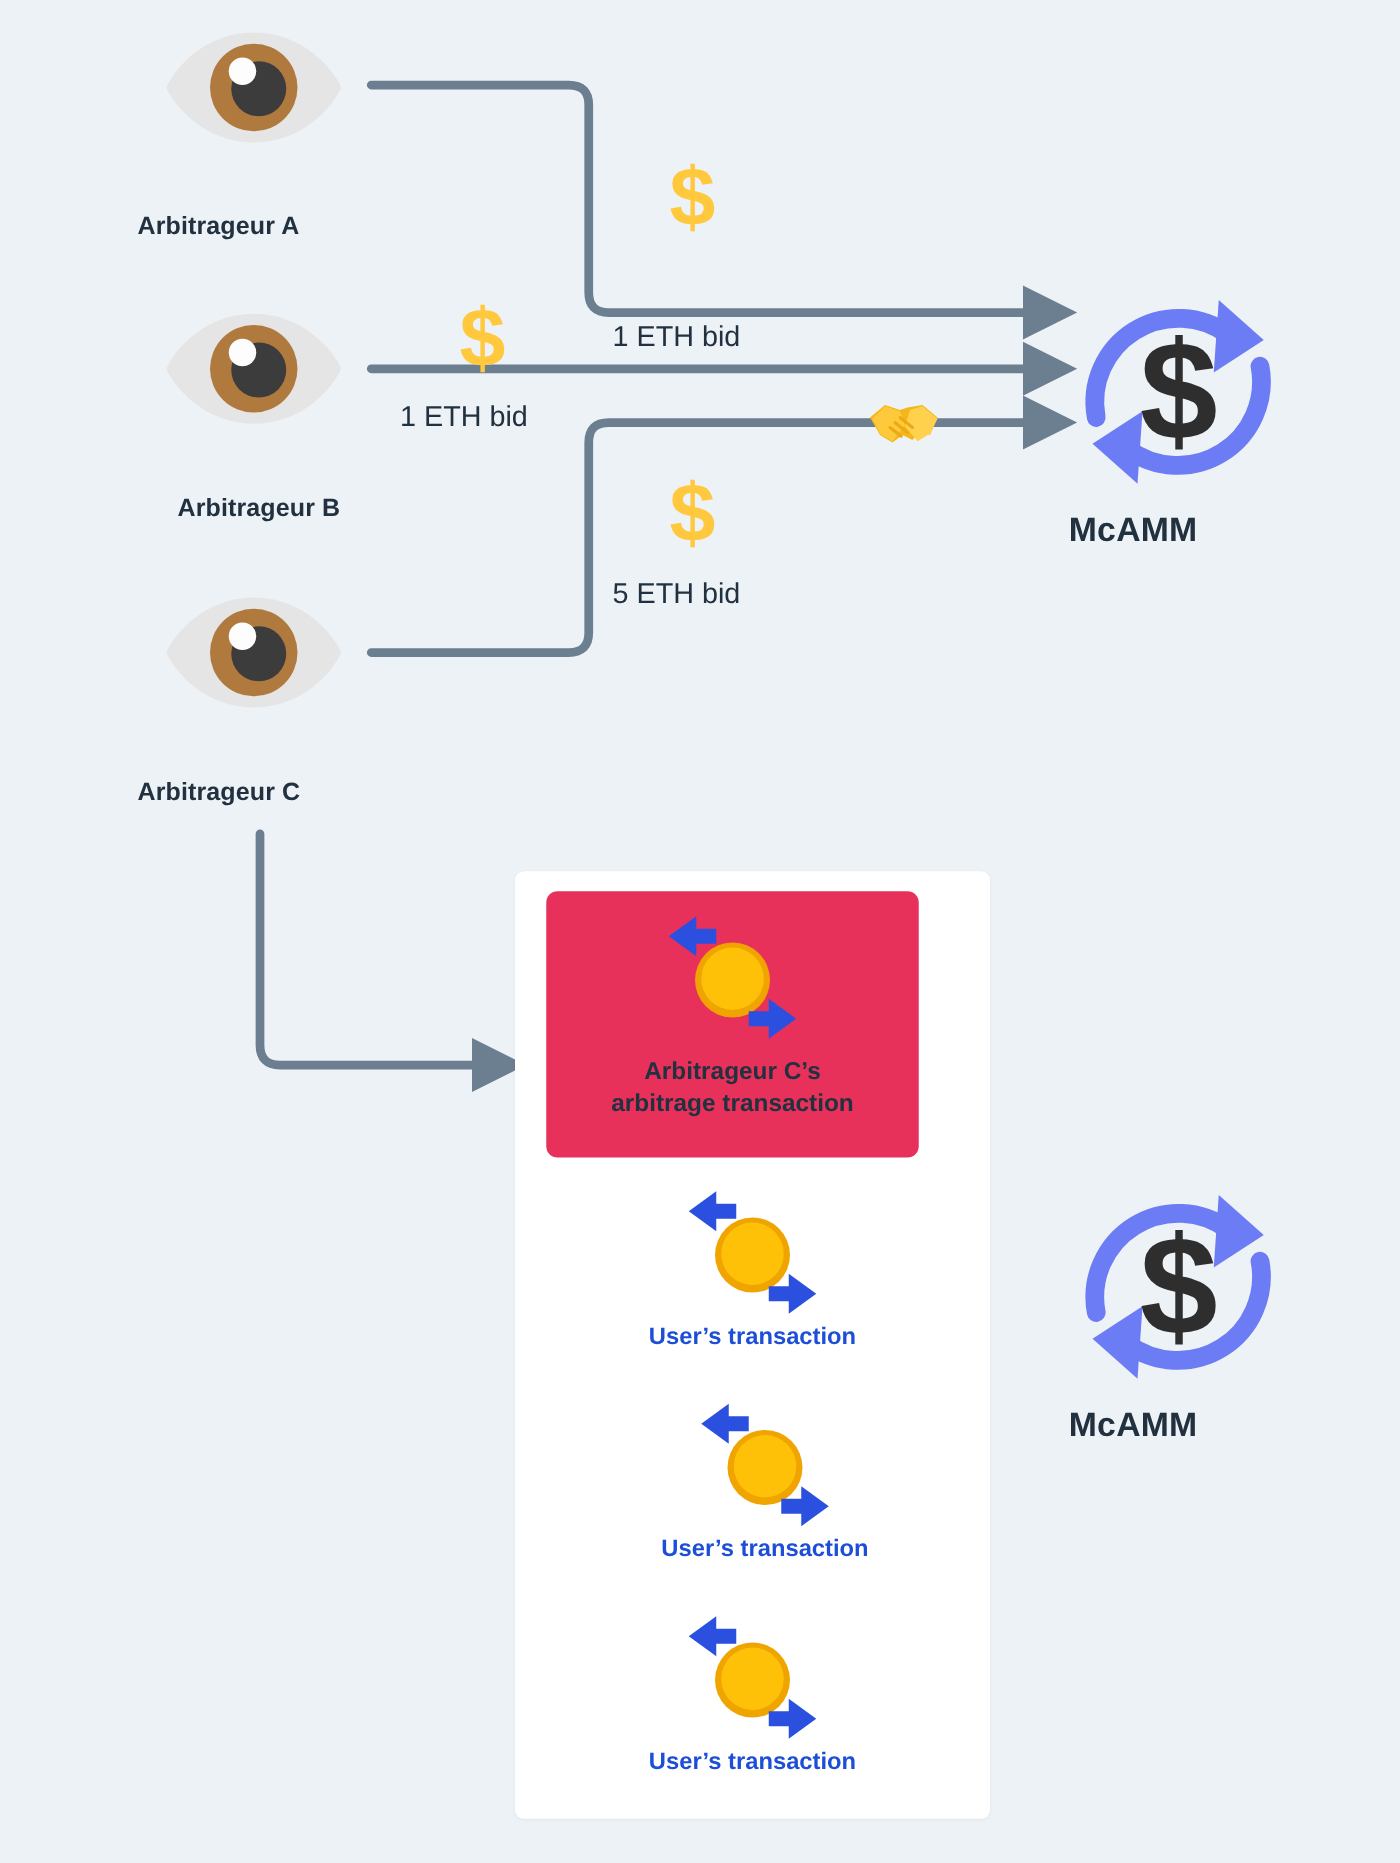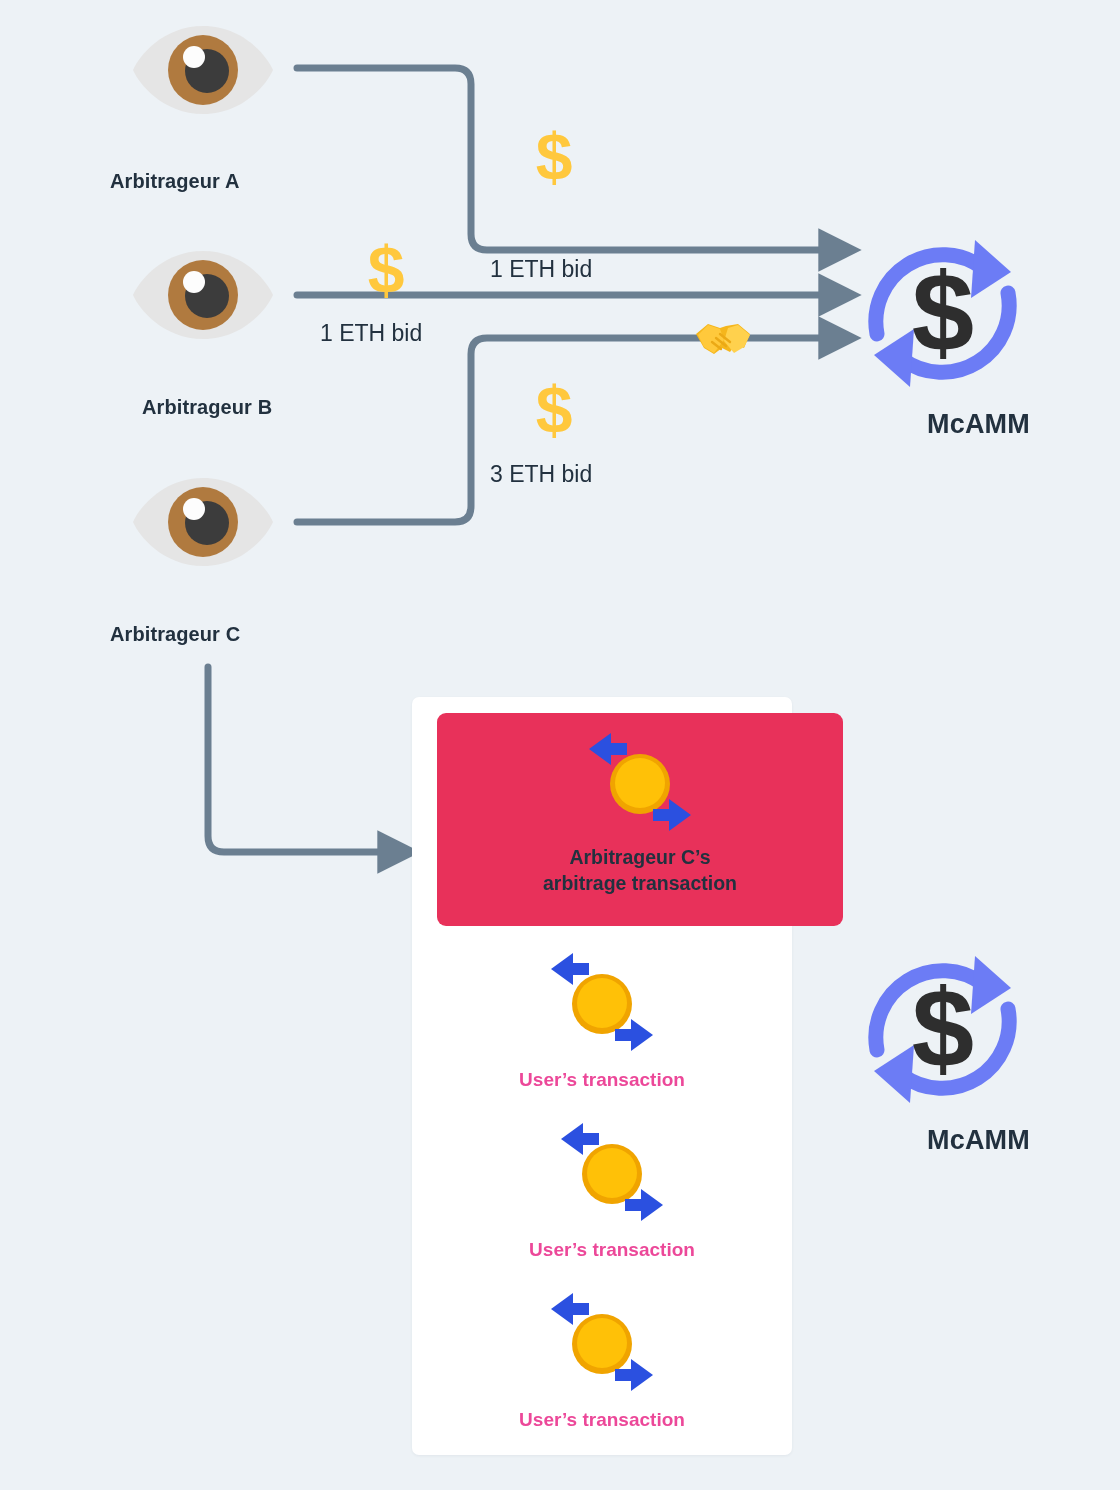--- a/index.html
+++ b/index.html
@@ -63,41 +63,41 @@
   }
 
   
   .mcamm { text-align: center; }
   .mcamm svg { display: block; }
   .mcamm-label {
     margin-top: 8px;
     font-size: 27px;
     font-weight: bold;
     color: #22313f;
-    text-align: right;
+    text-align: left;
     letter-spacing: .2px;
   }
 
   
   .block-card {
     background: #ffffff;
     border-radius: 7px;
     box-shadow: 0 1px 3px rgba(30,50,70,.06);
   }
   .tx-row {
     position: absolute;
     text-align: center;
   }
   .tx-icon { width: 130px; height: 110px; display:block; margin: 0 auto; }
   .tx-caption {
     font-size: 19px;
     font-weight: bold;
-    color: #ec4899;
-    white-space: nowrap;
-    margin-top: 12px;
+    color: #1d4ed8;
+    white-space: nowrap;
+    margin-top: 2px;
   }
   .arb-box {
     position: absolute;
     background: #e8315a;
     border-radius: 9px;
     text-align: center;
   }
   .arb-caption {
     font-size: 19.5px;
     font-weight: bold;
@@ -169,21 +169,21 @@
       <text x="28" y="57" text-anchor="middle" font-family="'Liberation Sans', sans-serif" font-size="66" font-weight="bold" fill="#ffc83d">$</text>
     </svg>
   </div>
   <div class="abs bid-label" style="left:320px; top:320px;">1 ETH bid</div>
 
   <div class="abs" style="left:526px; top:376px;">
     <svg class="money-glyph" viewBox="0 0 56 70">
       <text x="28" y="57" text-anchor="middle" font-family="'Liberation Sans', sans-serif" font-size="66" font-weight="bold" fill="#ffc83d">$</text>
     </svg>
   </div>
-  <div class="abs bid-label" style="left:490px; top:461px;">3 ETH bid</div>
+  <div class="abs bid-label" style="left:490px; top:461px;">5 ETH bid</div>
 
   <div class="abs" style="left:694px; top:314px;">
     <svg class="handshake" viewBox="0 0 58 48">
       <path d="M2 20 L14 10 L26 14 L32 12 L44 10 L56 20 L50 34 L42 30 L36 38 L28 34 L20 40 L10 34 Z" fill="#f5b61c"></path>
       <path d="M14 11 L26 15 L30 26 L20 39 L10 33 L4 21 Z" fill="#ffc93c"></path>
       <path d="M44 11 L56 21 L50 33 L40 39 L30 27 L34 14 Z" fill="#ffd14d"></path>
       <path d="M22 24 L32 32" stroke="#eba916" stroke-width="2.4" stroke-linecap="round"></path>
       <path d="M26 20 L36 28" stroke="#eba916" stroke-width="2.4" stroke-linecap="round"></path>
       <path d="M18 28 L27 35" stroke="#eba916" stroke-width="2.4" stroke-linecap="round"></path>
     </svg>
@@ -206,21 +206,21 @@
       <path d="M120 14 L156 46 L116 72 Z" fill="#6c7cf5"></path>
       <path d="M153 67 A67 67 0 0 1 47 133" fill="none" stroke="#6c7cf5" stroke-width="15" stroke-linecap="round"></path>
       <path d="M55 161 L19 129 L59 103 Z" fill="#6c7cf5"></path>
       <text x="88" y="125" text-anchor="middle" font-family="'Liberation Sans', sans-serif" font-size="112" font-weight="bold" fill="#2e2e2e">$</text>
     </svg>
     <div class="mcamm-label">McAMM</div>
   </div>
 
   <div class="abs block-card" style="left:412px; top:697px; width:380px; height:758px;">
 
-    <div class="arb-box" style="left:25px; top:16px; width:406px; height:213px;">
+    <div class="arb-box" style="left:25px; top:16px; width:298px; height:213px;">
       <svg class="tx-icon" style="margin-top:14px;" viewBox="0 0 130 110">
         <path d="M36 16 L36 6 L14 22 L36 38 L36 28 L52 28 L52 16 Z" fill="#2b50e0"></path>
         <circle cx="65" cy="57" r="30" fill="#f0a400"></circle>
         <circle cx="65" cy="56" r="25" fill="#ffc107"></circle>
         <path d="M94 82 L94 72 L116 88 L94 104 L94 94 L78 94 L78 82 Z" fill="#2b50e0"></path>
       </svg>
       <div class="arb-caption" style="margin-top:8px;">Arbitrageur C’s</div>
       <div class="arb-caption">arbitrage transaction</div>
     </div>
 

